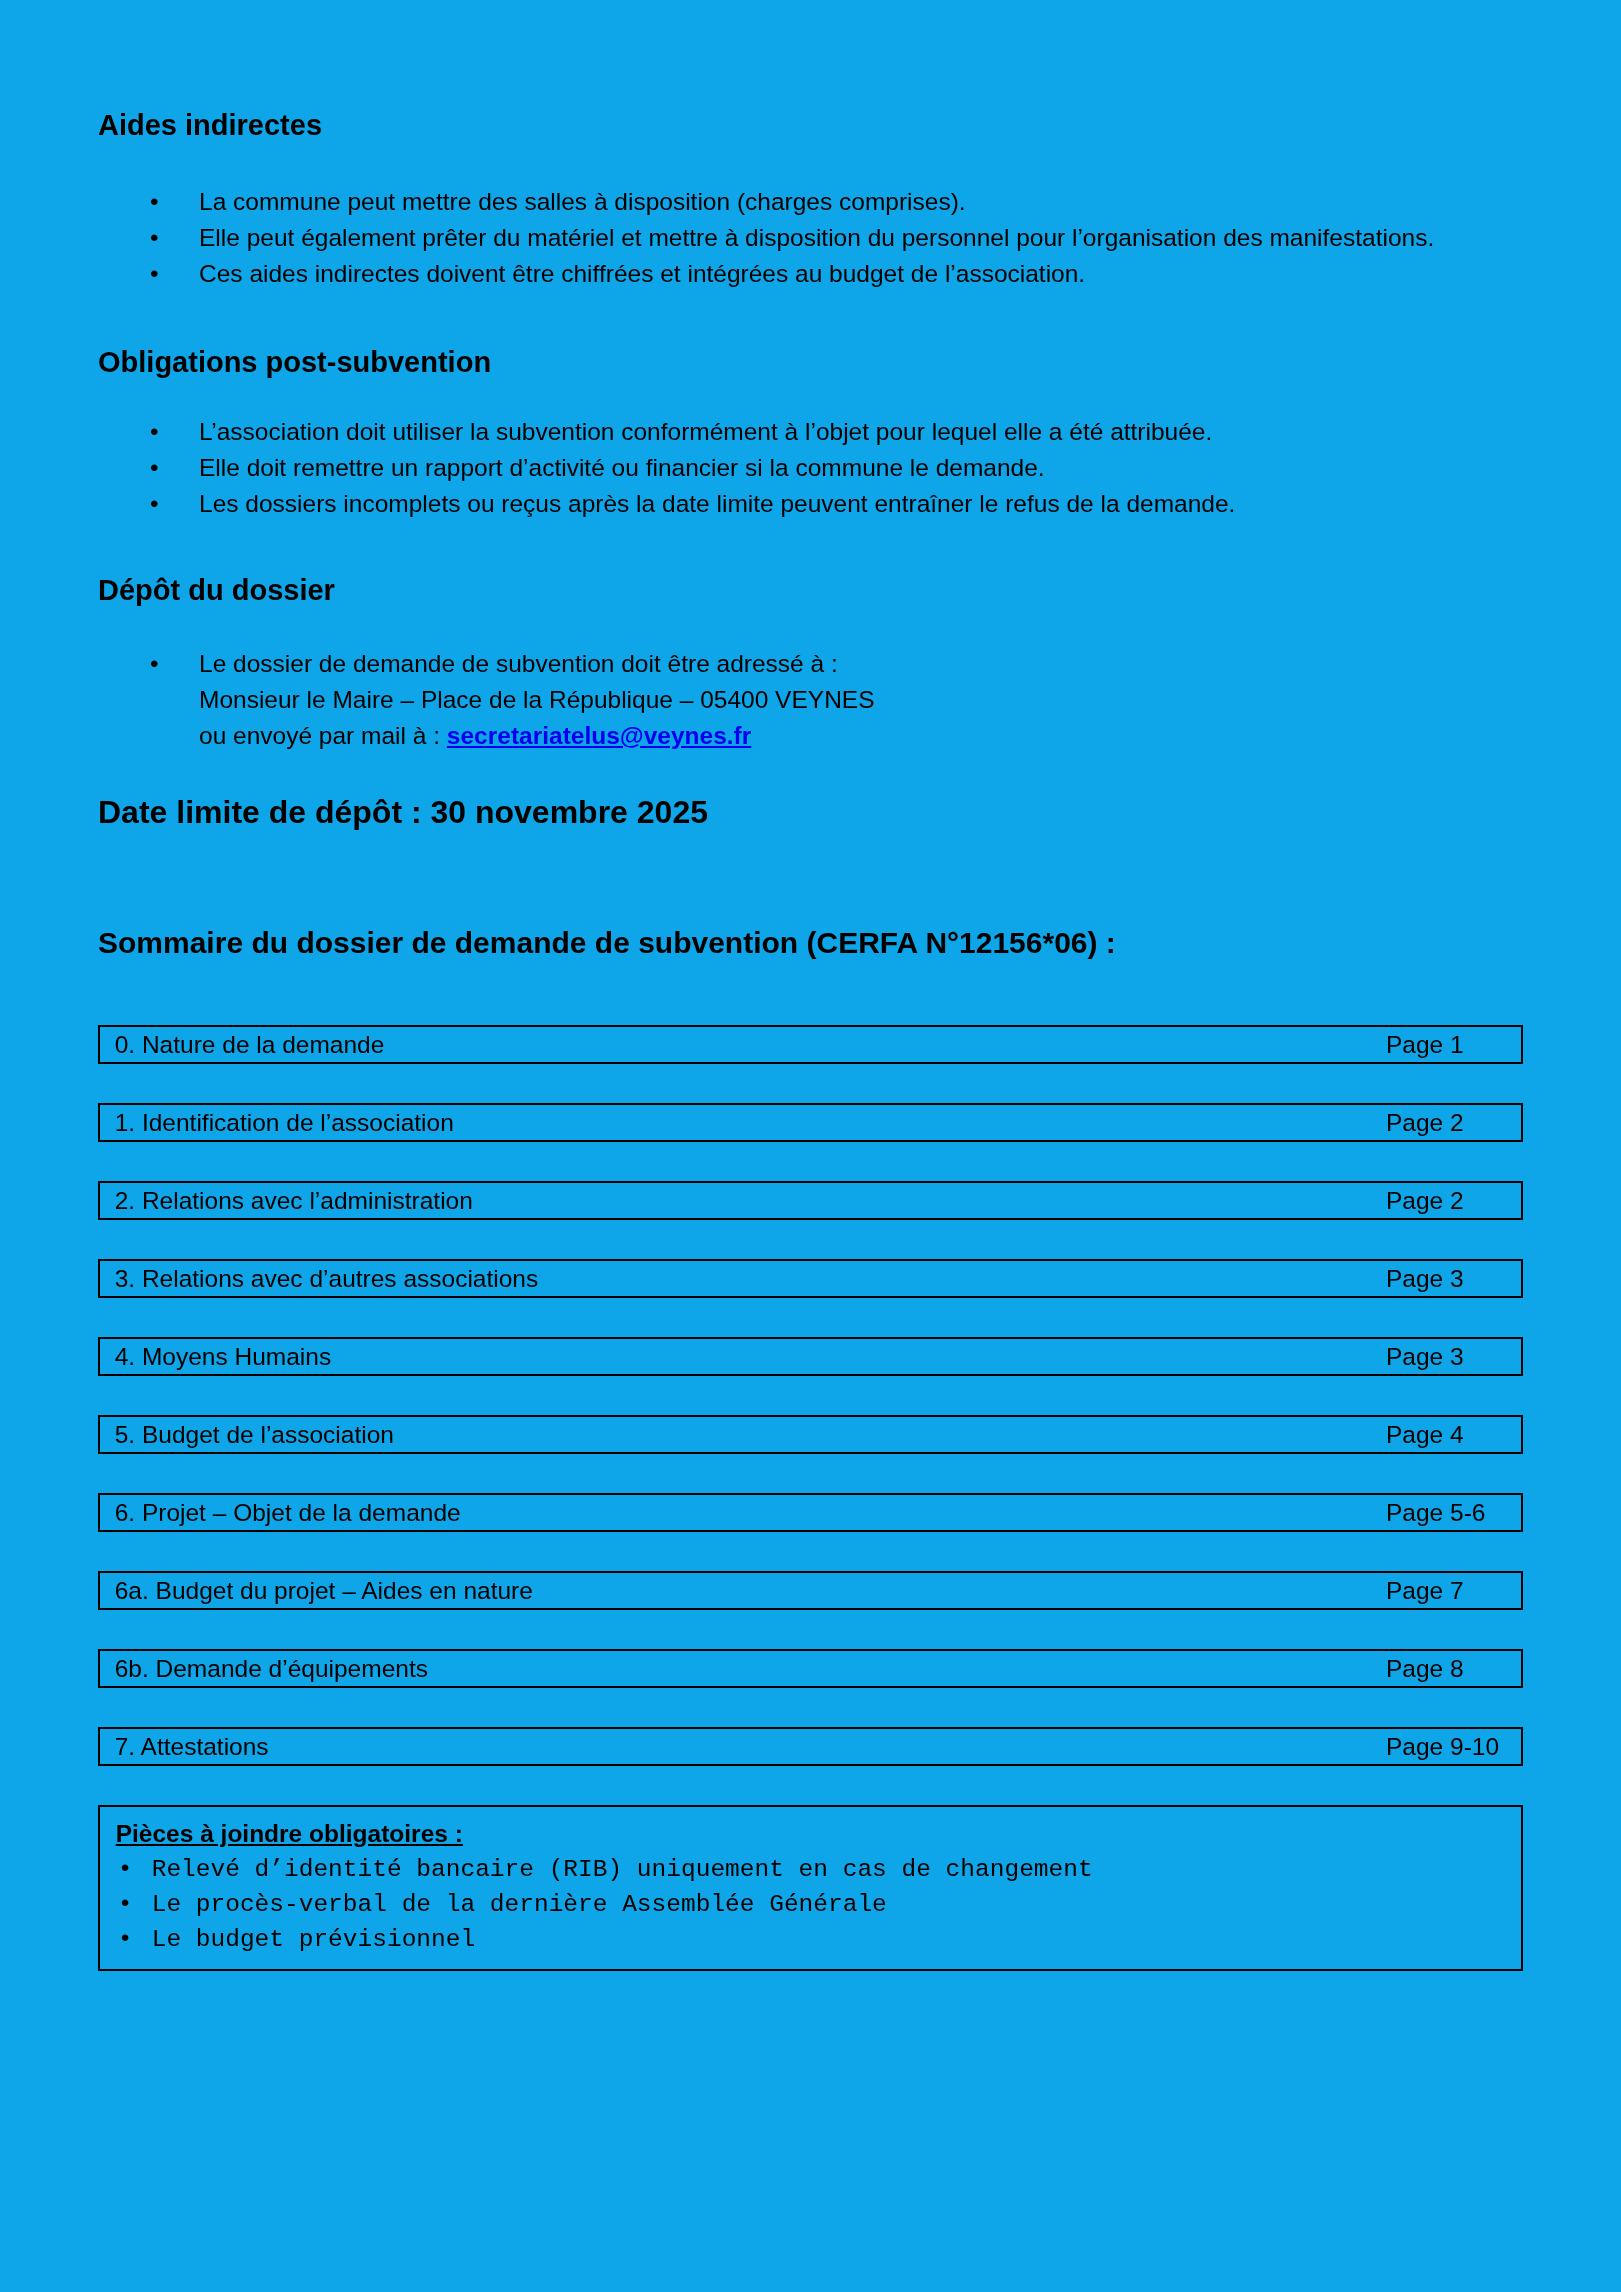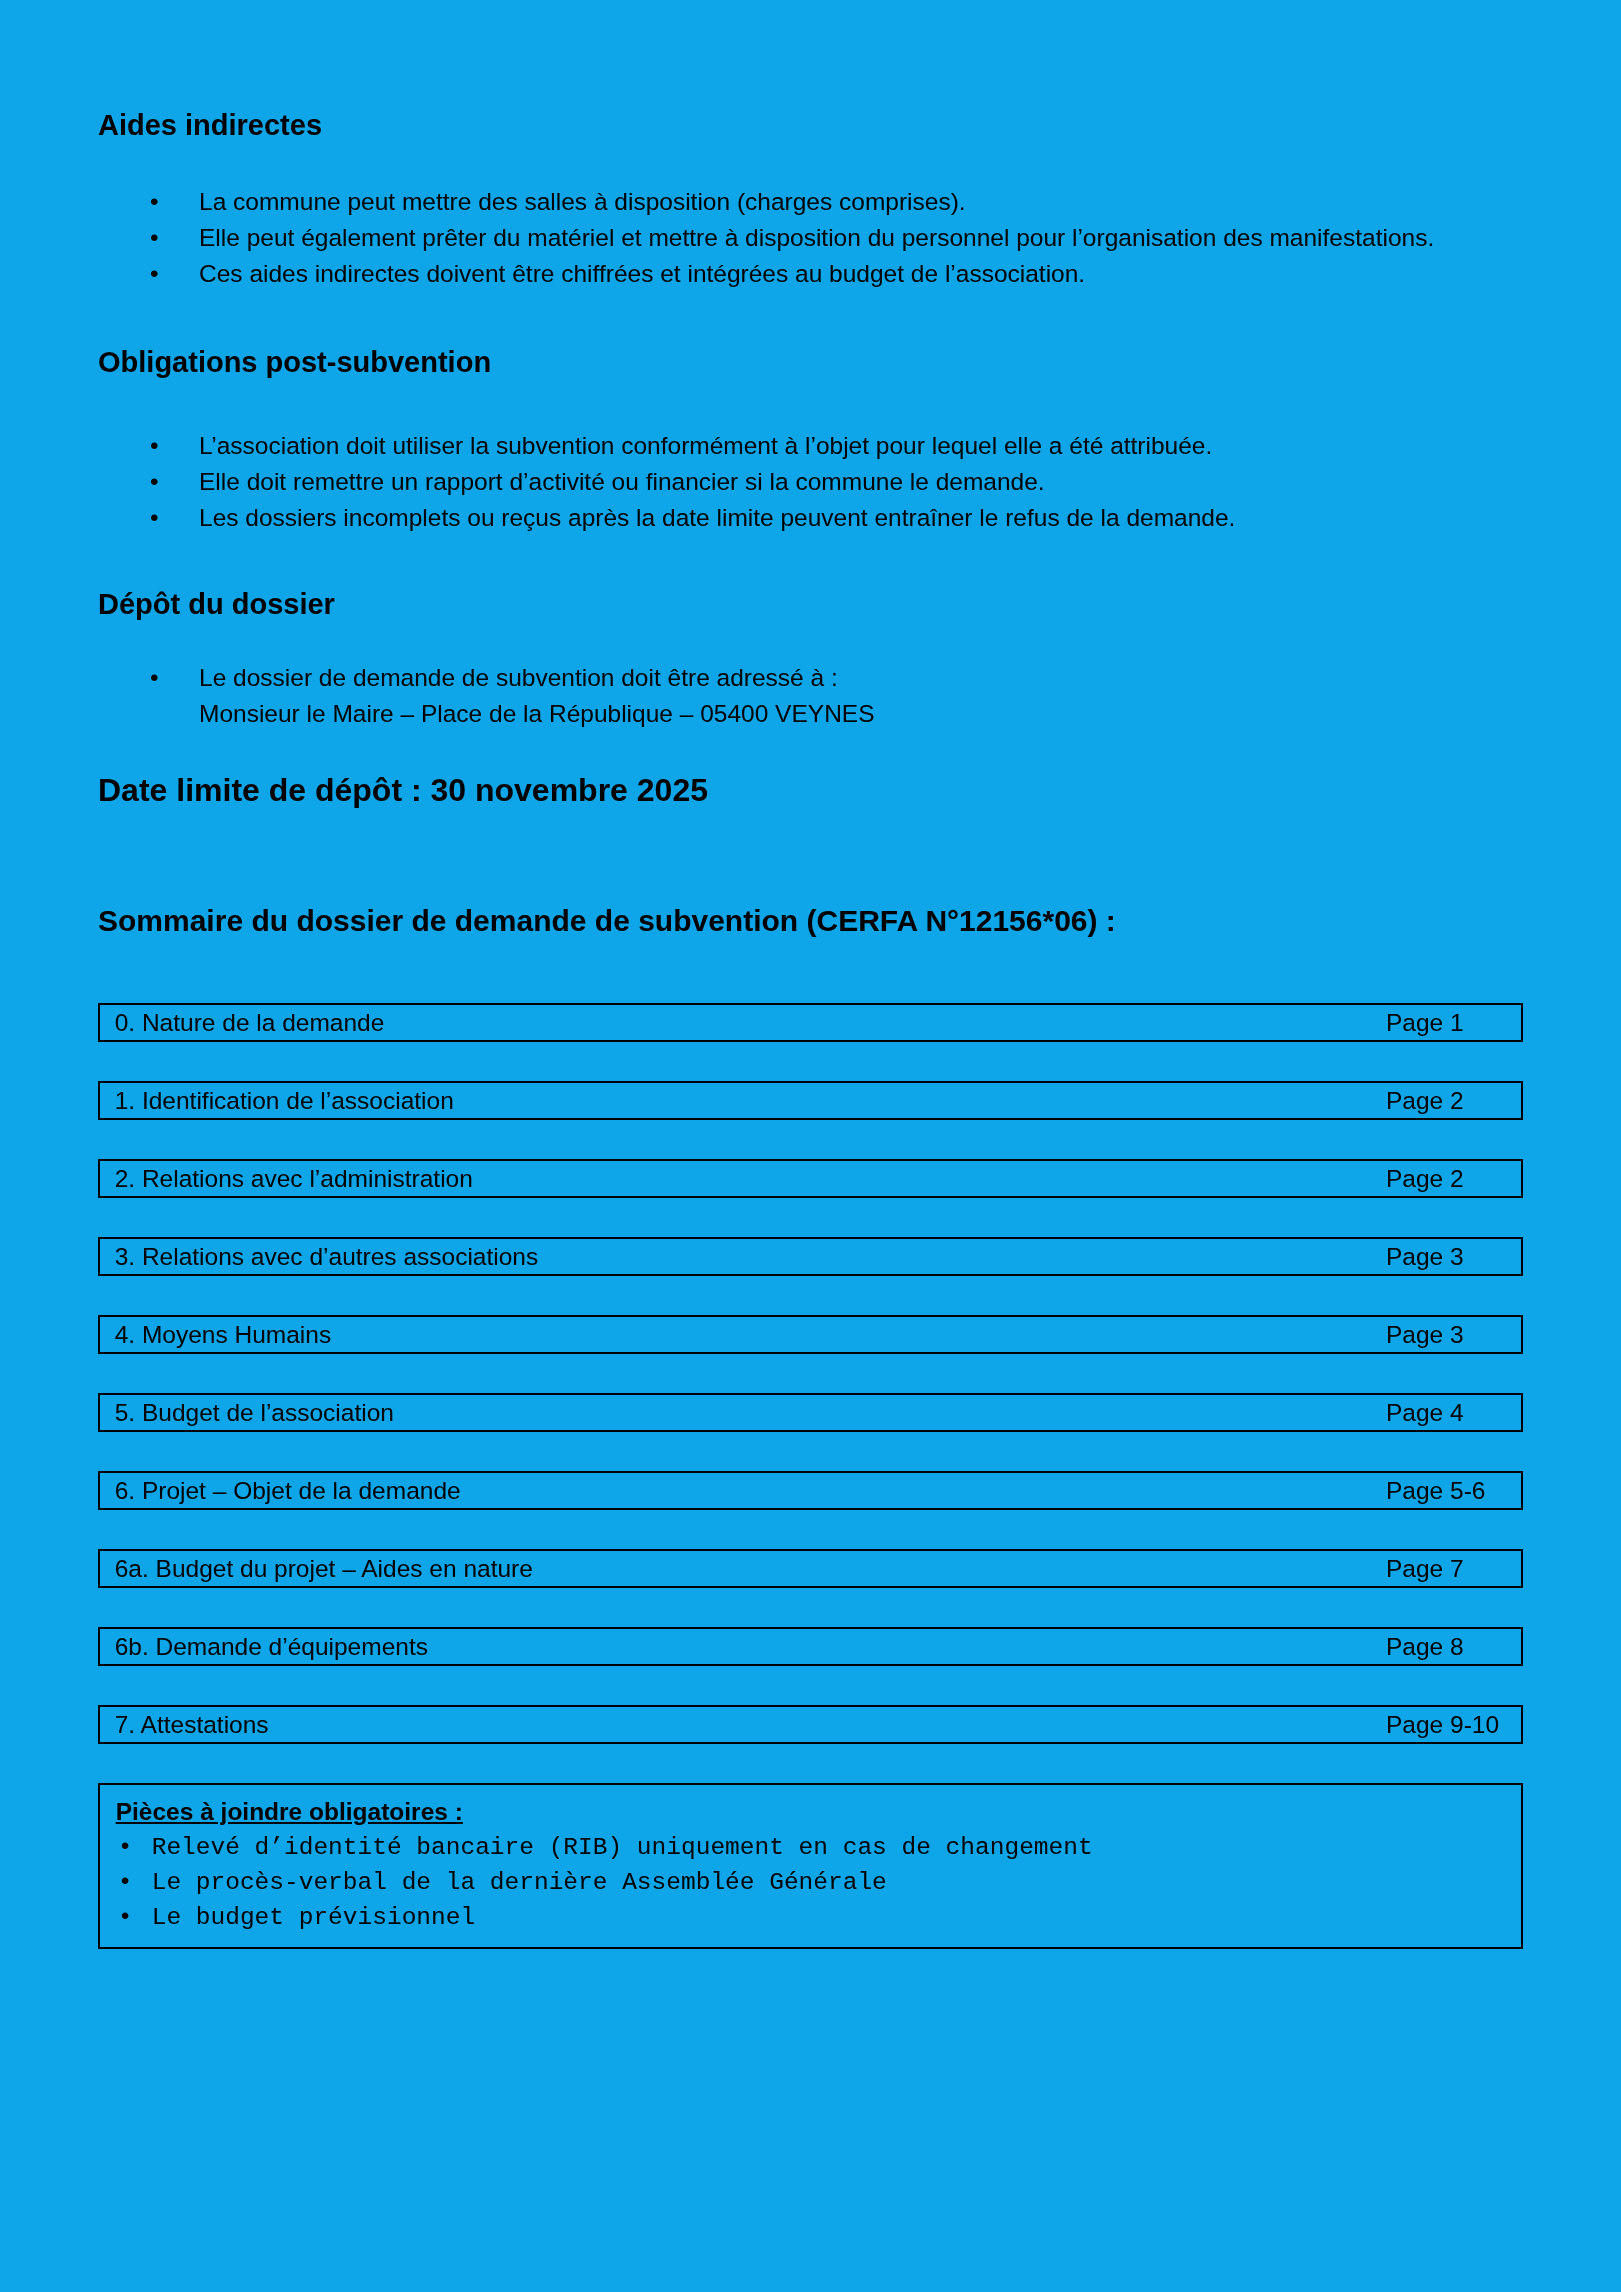--- a/index.html
+++ b/index.html
@@ -12,21 +12,21 @@
     color:#000000;
     font-family:"Liberation Sans",sans-serif;
     overflow:hidden;
   }
   .h1{font-size:29px;line-height:35px;font-weight:700;margin:0;}
   .h1.obligations{margin-top:53px;}
   .h1.depot{margin-top:51px;}
   .sommaire{font-size:30px;line-height:37px;font-weight:700;margin:94px 0 0 0;}
   ul.doc-list{list-style:none;margin:0;padding:0;}
   ul.doc-list.first{margin-top:41px;}
-  ul.doc-list.second{margin-top:48px;}
+  ul.doc-list.second{margin-top:34px;}
   ul.doc-list.third{margin-top:38px;}
   ul.doc-list>li{
     position:relative;
     margin-left:101px;
     font-size:24.5px;line-height:36px;
     text-align:justify;
   }
   ul.doc-list>li::before{
     content:"\2022";
     position:absolute;left:-49px;top:0;
@@ -85,20 +85,21 @@
     <li>L’association doit utiliser la subvention conformément à l’objet pour lequel elle a été attribuée.</li>
     <li>Elle doit remettre un rapport d’activité ou financier si la commune le demande.</li>
     <li>Les dossiers incomplets ou reçus après la date limite peuvent entraîner le refus de la demande.</li>
   </ul>
 
   <h1 class="h1 depot">Dépôt du dossier</h1>
   <ul class="doc-list third">
     <li>
       <span class="depot-line">Le dossier de demande de subvention doit être adressé à :</span>
       <span class="depot-line">Monsieur le Maire – Place de la République – 05400 VEYNES</span>
+      <span class="depot-line"><span>ou envoyé par mail à : </span><a class="email" href="#">secretariatelus@veynes.fr</a></span>
     </li>
   </ul>
 
   <p class="deadline">Date limite de dépôt : 30 novembre 2025</p>
 
   <h1 class="sommaire">Sommaire du dossier de demande de subvention (CERFA N°12156*06) :</h1>
 
   <div class="toc">
     <div class="toc-row">
       <div class="toc-label">0. Nature de la demande</div>

